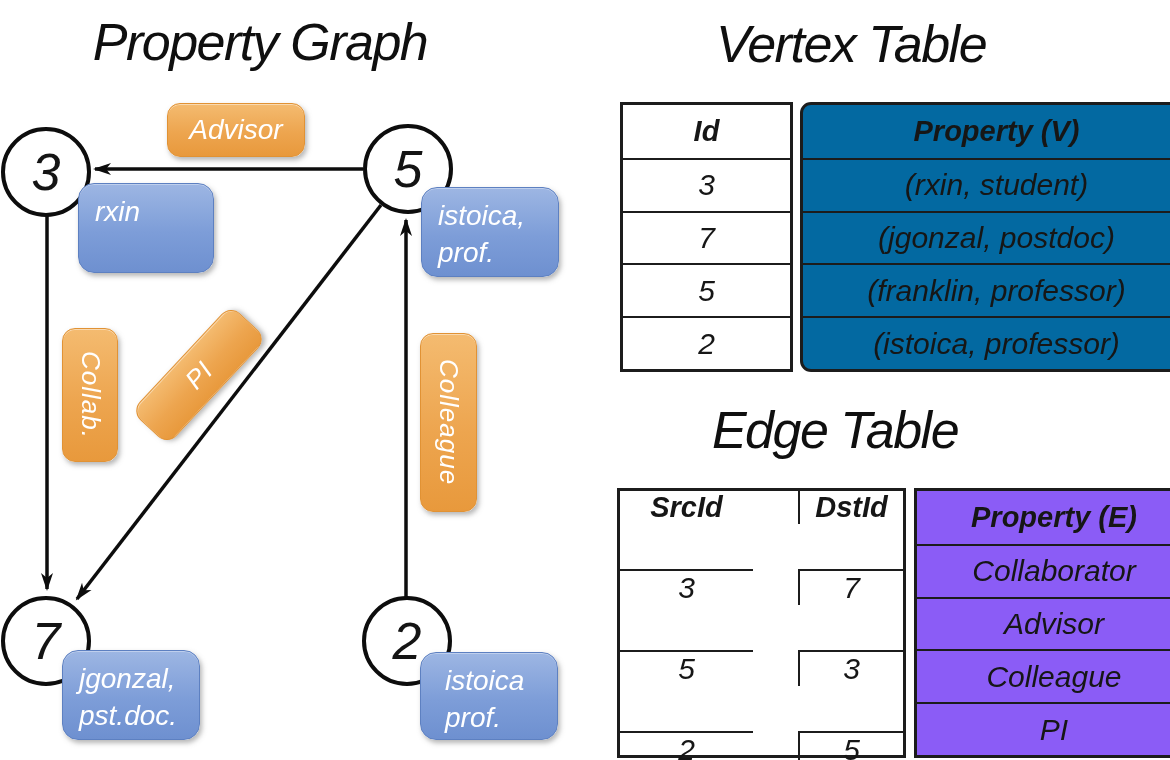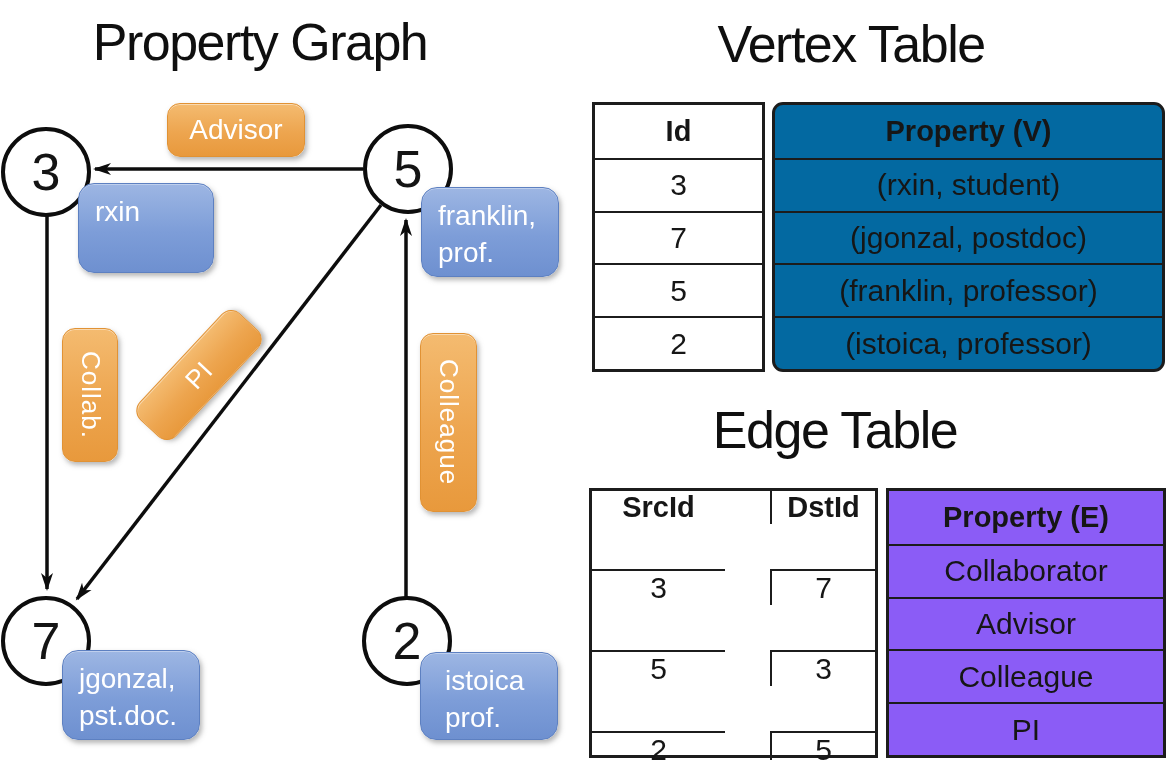--- a/index.html
+++ b/index.html
@@ -1,19 +1,19 @@
 <!DOCTYPE html>
 <html><head>
 <meta charset="utf-8">
 <style>
   html,body{margin:0;padding:0;background:#ffffff;}
   .canvas{
     position:relative;width:1170px;height:760px;overflow:hidden;
     font-family:"Liberation Sans","DejaVu Sans",sans-serif;
-    color:#111;background:#ffffff;
+    color:#111;background:#ffffff;font-style:italic;
   }
   .title{
     position:absolute;text-align:center;font-size:52px;font-weight:400;
     letter-spacing:-1.5px;color:#0f0f0f;white-space:nowrap;
   }
   
   .edges-svg{position:absolute;left:0;top:0;z-index:2;}
   .node{
     position:absolute;width:90px;height:90px;box-sizing:border-box;
     border:4px solid #0d0d0d;border-radius:50%;background:#fff;z-index:3;
@@ -34,21 +34,21 @@
     border:1px solid #e19234;
     box-shadow:2px 3px 5px rgba(110,110,110,.5), inset 0 1px 0 rgba(255,255,255,.45);
     color:#ffffff;display:flex;align-items:center;justify-content:center;
     font-size:28px;
   }
   .ebox.vertical span{writing-mode:vertical-rl;font-size:26px;letter-spacing:1px;}
   .ebox.tilted{transform:rotate(-47deg);font-size:26px;letter-spacing:1px;}
   
   .tblock{
     position:absolute;box-sizing:border-box;border:3px solid #1c1c1c;
-    display:grid;grid-template-rows:repeat(5,1fr);z-index:2;
+    display:grid;grid-template-rows:repeat(5,1fr);z-index:2;margin-left:28px;
   }
   .tcell{
     display:flex;align-items:center;justify-content:center;
     font-size:30px;color:#161616;box-sizing:border-box;white-space:nowrap;
   }
   .tcell.hdr{font-weight:bold;font-size:29px;}
   .rowline{border-top:2px solid #1c1c1c;}
   .colline{border-left:2px solid #1c1c1c;}
   .fill-v{background:#0369a1;border-radius:11px;}
   .fill-e{background:#8b5cf6;}
@@ -84,21 +84,21 @@
       <span>7</span>
       </div>
     <div class="node" style="left:362px;top:596px;">
       <span>2</span>
       </div>
 
     <div class="vbox" style="left:62px;top:183px;width:136px;height:90px;margin-left:16px;">
       <div>rxin</div>
     </div>
     <div class="vbox" style="left:421px;top:187px;width:138px;height:90px;">
-      <div>franklin,</div>
+      <div>istoica,</div>
       <div>prof.</div>
     </div>
     <div class="vbox" style="left:62px;top:650px;width:138px;height:90px;">
       <div>jgonzal,</div>
       <div>pst.doc.</div>
     </div>
     <div class="vbox" style="left:420px;top:652px;width:138px;height:88px;padding-left:24px;">
       <div>istoica</div>
       <div>prof.</div>
     </div>

